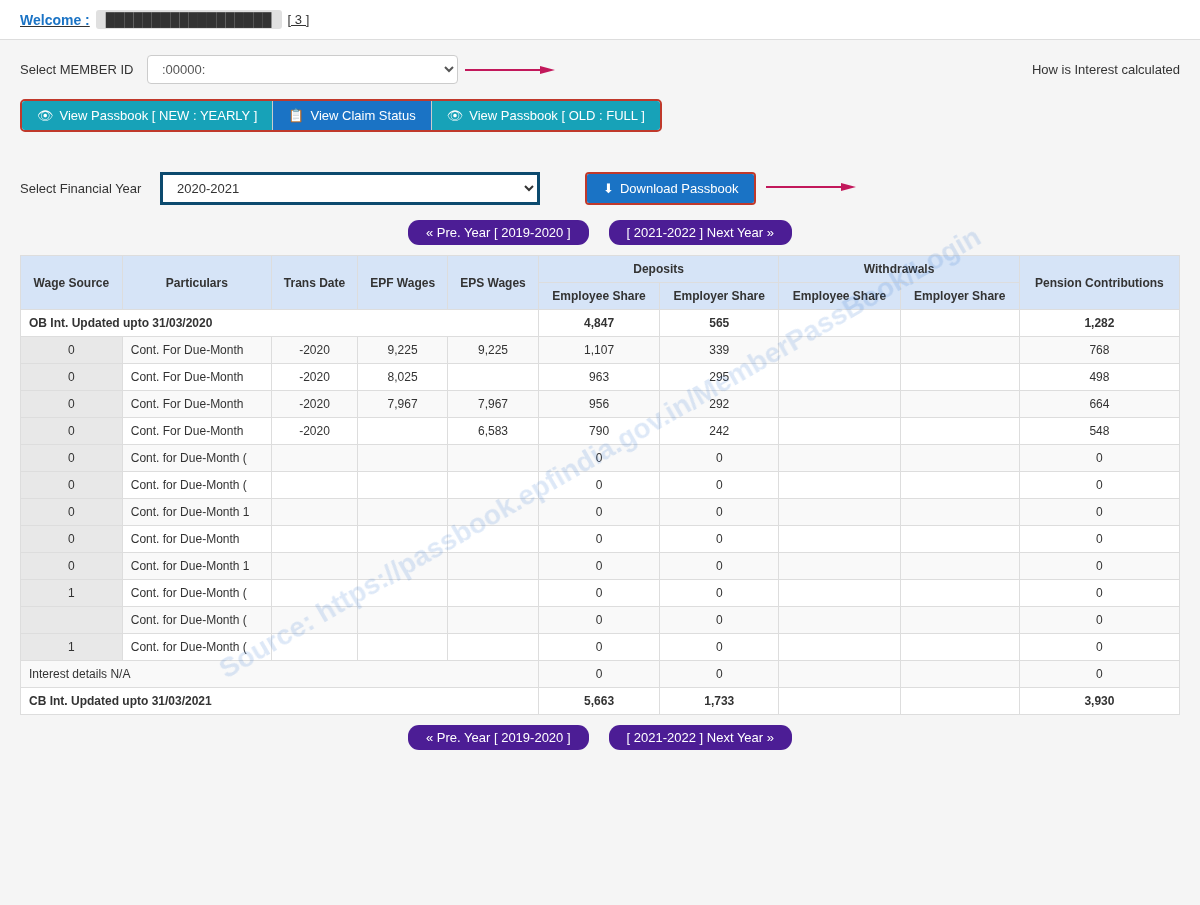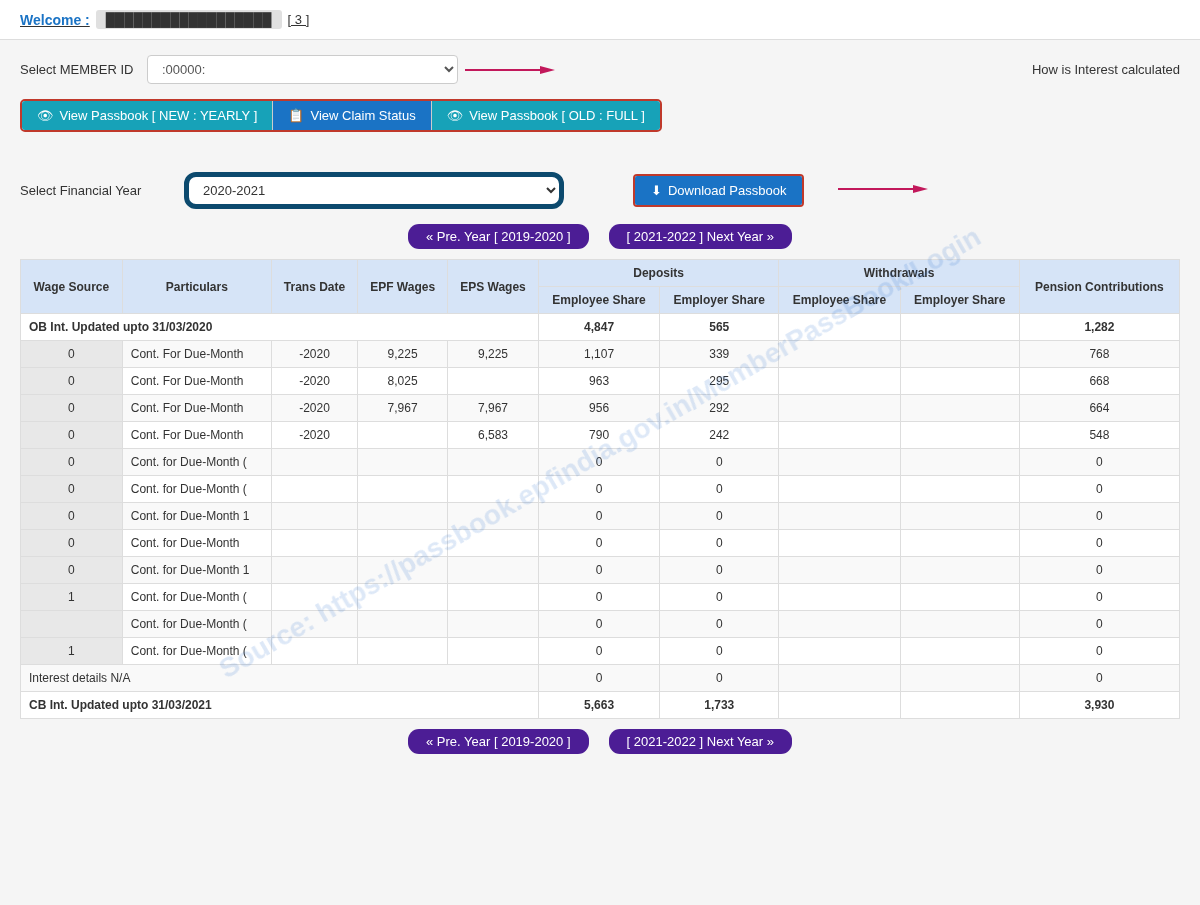--- a/index.html
+++ b/index.html
@@ -70,22 +70,22 @@
       align-items: center;
       gap: 6px;
       border-right: 1px solid #ccc;
     }
     .action-btn:last-child { border-right: none; }
     .btn-teal { background: #17a2b8; color: #fff; }
     .btn-blue { background: #1a73c5; color: #fff; }
     .fy-label { font-size: 13px; color: #333; min-width: 140px; }
     .fy-select {
       padding: 5px 10px;
-      border: 5px solid #0c4a6e;
-      border-radius: 12px;
+      border: 3px solid #0c4a6e;
+      border-radius: 0;
       width: 380px;
       font-size: 13px;
       color: #333;
       background: #fff;
     }
     .download-btn-wrapper {
       border: 2px solid #c0392b;
       border-radius: 4px;
       margin-left: 20px;
     }
@@ -153,21 +153,20 @@
       color: rgba(30,100,200,0.15);
       font-weight: bold;
       pointer-events: none;
       white-space: nowrap;
       z-index: 100;
     }
 
     .financial-year-section {
       display: flex;
       align-items: center;
-      gap: 24px;
     }
   </style>
 </head>
 <body>
 
 <div class="watermark">
   Source: https://passbook.epfindia.gov.in/MemberPassBook/Login
 </div>
 
 <div class="header">
@@ -286,21 +285,21 @@
       <tr class="table-row">
         <td style="background:#e8e8e8;">0</td>
         <td class="col-left">Cont. For Due-Month</td>
         <td>-2020</td>
         <td>8,025</td>
         <td></td>
         <td>963</td>
         <td>295</td>
         <td></td>
         <td></td>
-        <td>668</td>
+        <td>498</td>
       </tr>
       <tr class="table-row">
         <td style="background:#e8e8e8;">0</td>
         <td class="col-left">Cont. For Due-Month</td>
         <td>-2020</td>
         <td>7,967</td>
         <td>7,967</td>
         <td>956</td>
         <td>292</td>
         <td></td>

